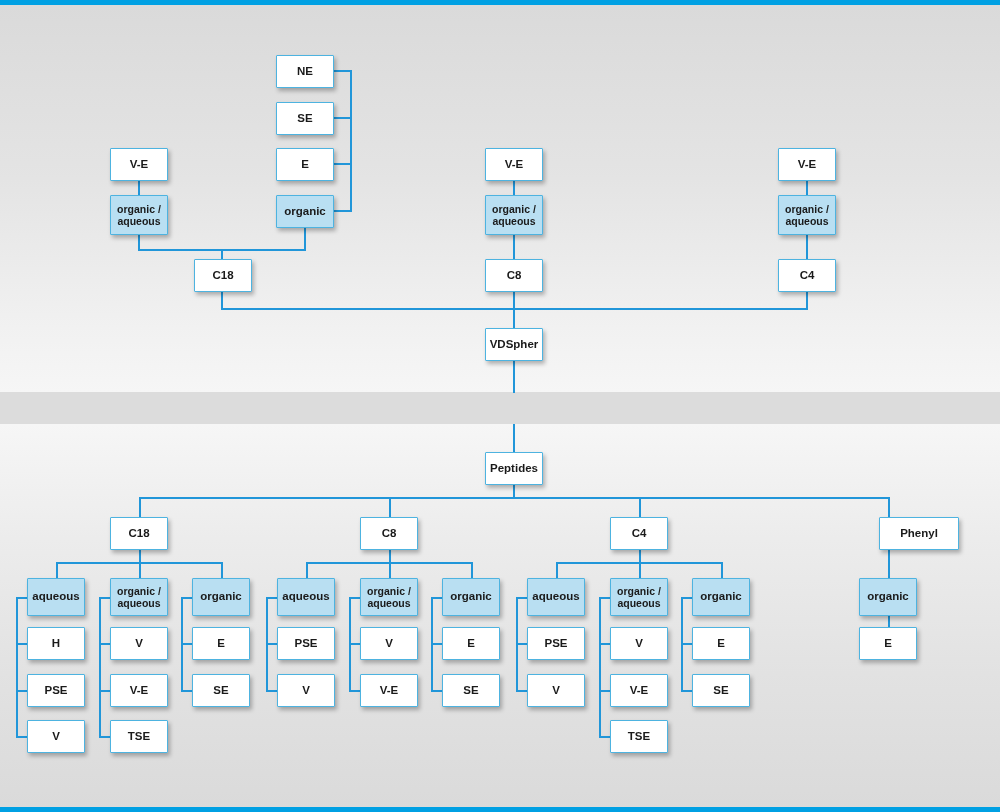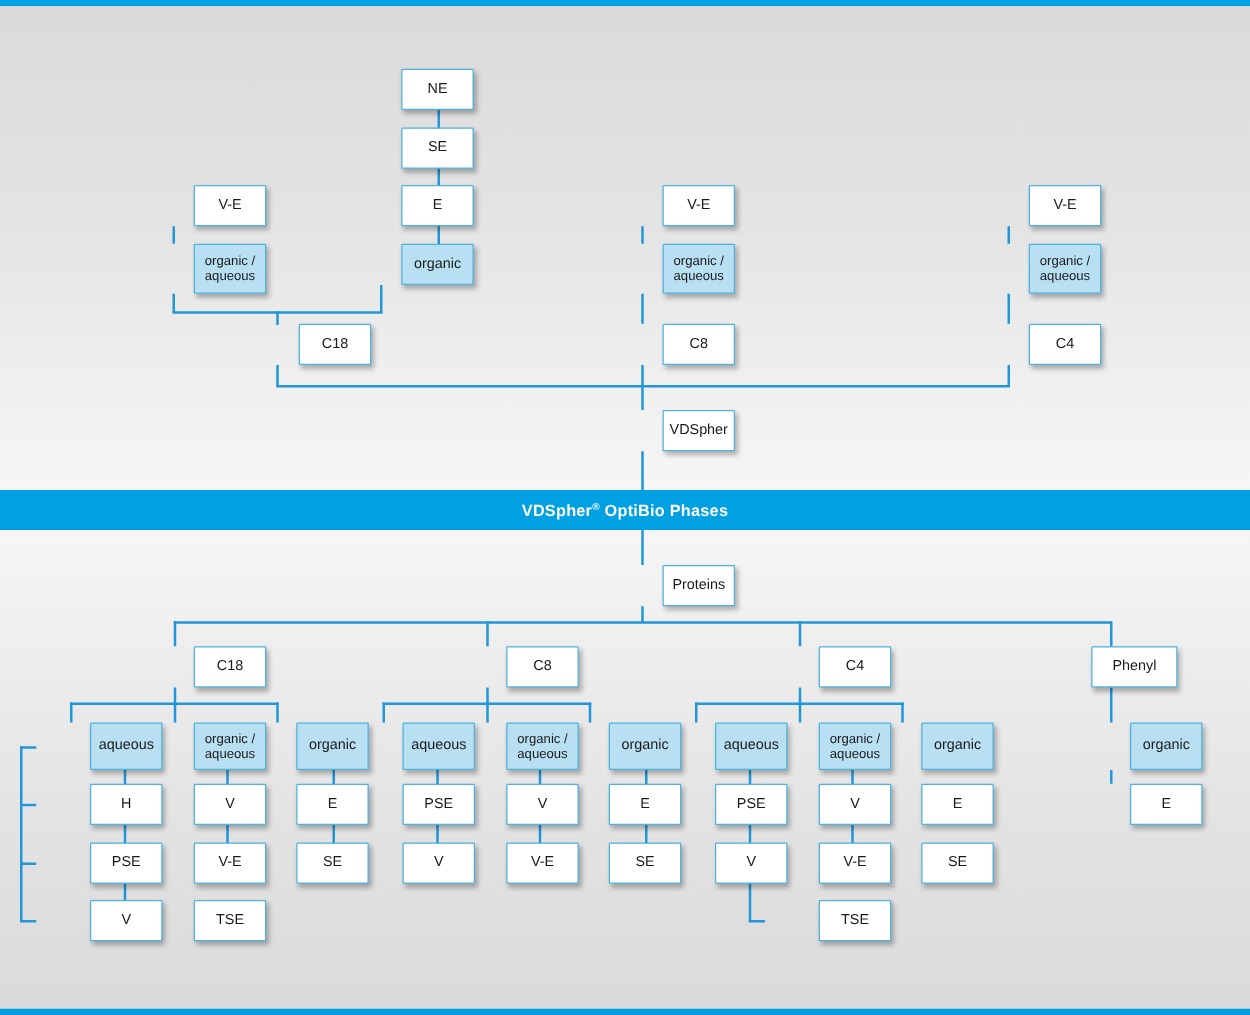--- a/index.html
+++ b/index.html
@@ -45,49 +45,45 @@
 
   
   .node{
     position:absolute;
     box-sizing:border-box;
     border:1.5px solid #4db3e0;
     border-radius:1px;
     background:#ffffff;
     color:#1a1a1a;
     font-size:11.5px;
-    font-weight:normal;
+    font-weight:bold;
     display:flex;align-items:center;justify-content:center;
     text-align:center;
     line-height:1.15;
     box-shadow:2px 3px 4px rgba(0,0,0,.28);
     z-index:5;
     padding:0 2px;
-    margin-left:45px;
   }
   .node.blue{
     background:#b9dff2;
     border-color:#4db3e0;
   }
   .node.two{font-size:10.5px;}
   .node.two span{display:block;}
 </style>
 </head>
 <body>
 
 <div id="page">
 
   <div class="edge-rule edge-top"></div>
   <div class="bg-upper"></div>
   <div class="bg-lower"></div>
   <div class="edge-rule edge-bottom"></div>
 
-  <div class="banner">
-    <span><span>VDSpher</span><sup>®</sup><span> OptiBio Phases</span></span>
-  </div>
 
   <div class="node" style="left:110px;top:148px;width:58px;height:33px;">V-E</div>
   <div class="ln v" style="left:138px;top:181px;height:14px;"></div>
   <div class="node blue two" style="left:110px;top:195px;width:58px;height:40px;flex-direction:column;">
     <span>organic /</span>
     <span>aqueous</span>
   </div>
 
   <div class="node" style="left:276px;top:55px;width:58px;height:33px;">NE</div>
   <div class="node" style="left:276px;top:102px;width:58px;height:33px;">SE</div>
@@ -128,21 +124,21 @@
   <div class="ln v" style="left:221px;top:292px;height:17px;"></div>
   <div class="ln v" style="left:513px;top:292px;height:17px;"></div>
   <div class="ln v" style="left:806px;top:292px;height:17px;"></div>
   <div class="ln h" style="left:221px;top:308px;width:587px;"></div>
   <div class="ln v" style="left:513px;top:308px;height:20px;"></div>
 
   <div class="node" style="left:485px;top:328px;width:58px;height:33px;">VDSpher</div>
   <div class="ln v" style="left:513px;top:361px;height:32px;"></div>
 
   <div class="ln v" style="left:513px;top:424px;height:28px;"></div>
-  <div class="node" style="left:485px;top:452px;width:58px;height:33px;">Proteins</div>
+  <div class="node" style="left:485px;top:452px;width:58px;height:33px;">Peptides</div>
   <div class="ln v" style="left:513px;top:485px;height:13px;"></div>
   <div class="ln h" style="left:139px;top:497px;width:750px;"></div>
 
   <div class="ln v" style="left:139px;top:497px;height:20px;"></div>
   <div class="node" style="left:110px;top:517px;width:58px;height:33px;">C18</div>
   <div class="ln v" style="left:139px;top:550px;height:13px;"></div>
   <div class="ln h" style="left:56px;top:562px;width:167px;"></div>
   <div class="ln v" style="left:56px;top:562px;height:16px;"></div>
   <div class="ln v" style="left:139px;top:562px;height:16px;"></div>
   <div class="ln v" style="left:221px;top:562px;height:16px;"></div>
@@ -244,19 +240,19 @@
 
   <div class="node blue" style="left:692px;top:578px;width:58px;height:38px;">organic</div>
   <div class="ln v" style="left:681px;top:597px;height:93px;"></div>
   <div class="ln h" style="left:681px;top:597px;width:13px;"></div>
   <div class="node" style="left:692px;top:627px;width:58px;height:33px;">E</div>
   <div class="ln h" style="left:681px;top:643px;width:13px;"></div>
   <div class="node" style="left:692px;top:674px;width:58px;height:33px;">SE</div>
   <div class="ln h" style="left:681px;top:690px;width:13px;"></div>
 
   <div class="ln v" style="left:888px;top:497px;height:20px;"></div>
-  <div class="node" style="left:828px;top:517px;width:69px;height:33px;">Phenyl</div>
+  <div class="node" style="left:879px;top:517px;width:80px;height:33px;">Phenyl</div>
   <div class="ln v" style="left:888px;top:550px;height:28px;"></div>
   <div class="node blue" style="left:859px;top:578px;width:58px;height:38px;">organic</div>
   <div class="ln v" style="left:888px;top:616px;height:11px;"></div>
   <div class="node" style="left:859px;top:627px;width:58px;height:33px;">E</div>
 
 </div>
 
 </body></html>

